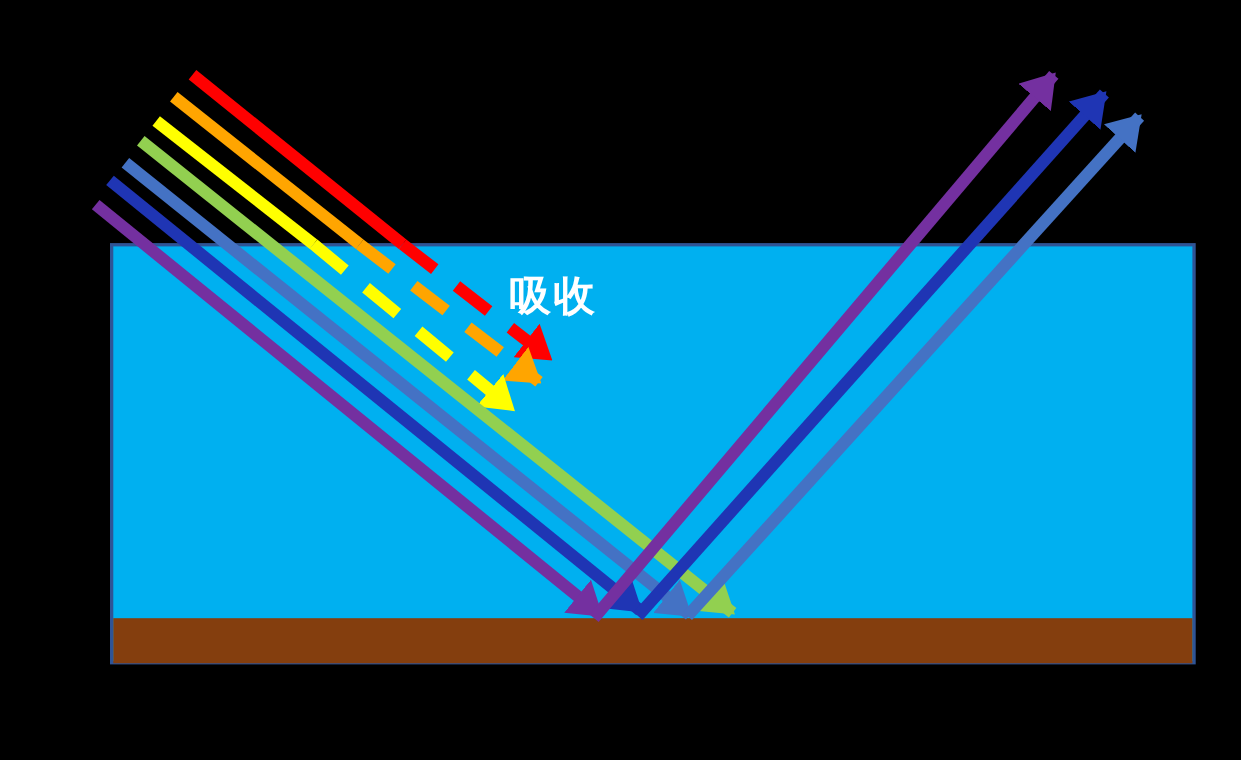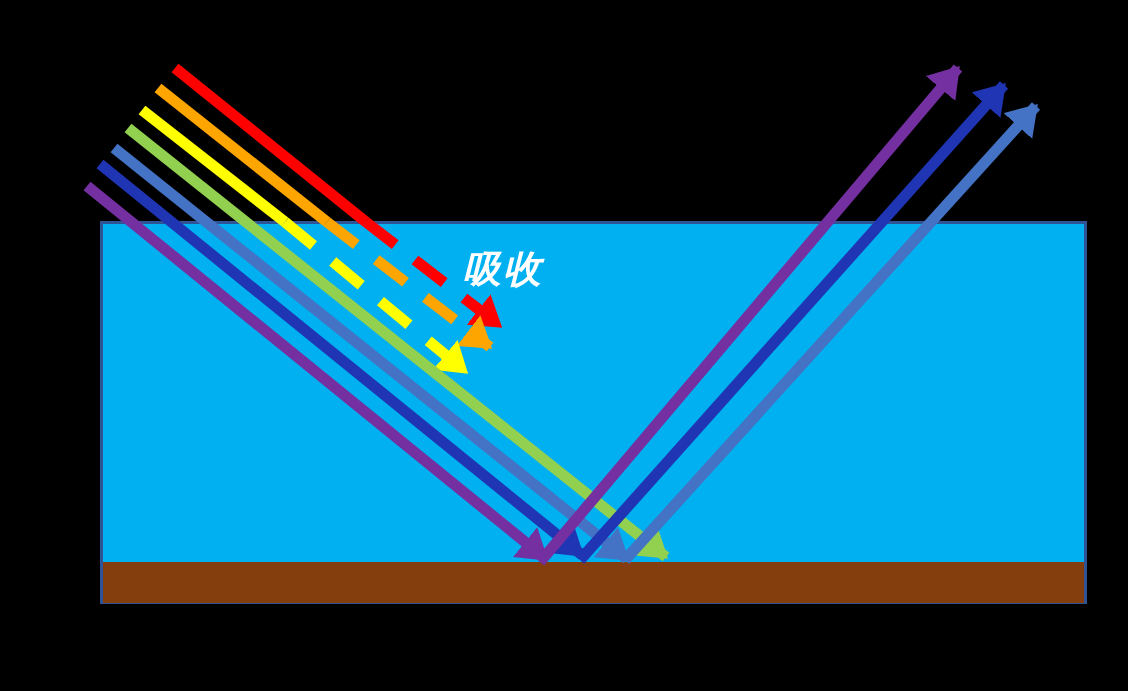--- a/index.html
+++ b/index.html
@@ -7,21 +7,20 @@
     padding: 0;
     background: #000000;
     width: 1128px;
     height: 691px;
     overflow: hidden;
   }
   .stage {
     position: relative;
     width: 1128px;
     height: 518px;
-    font-style: italic;
   }
   svg#diagram {
     position: absolute;
     left: 0;
     top: 0;
     display: block;
   }
   text.cjk-label {
     font-family: "DejaVu Sans", "Liberation Sans", sans-serif;
     font-weight: bold;

